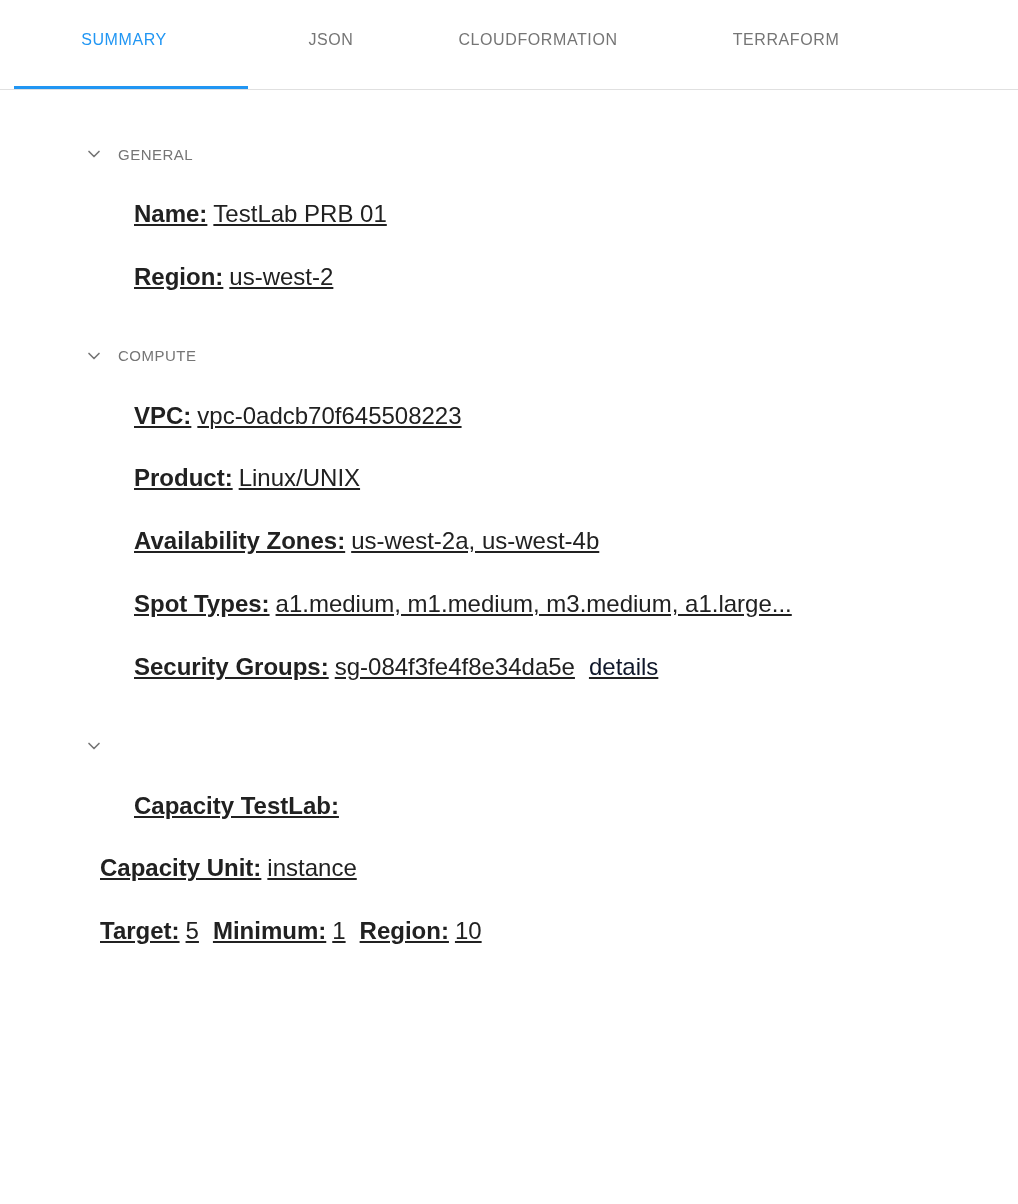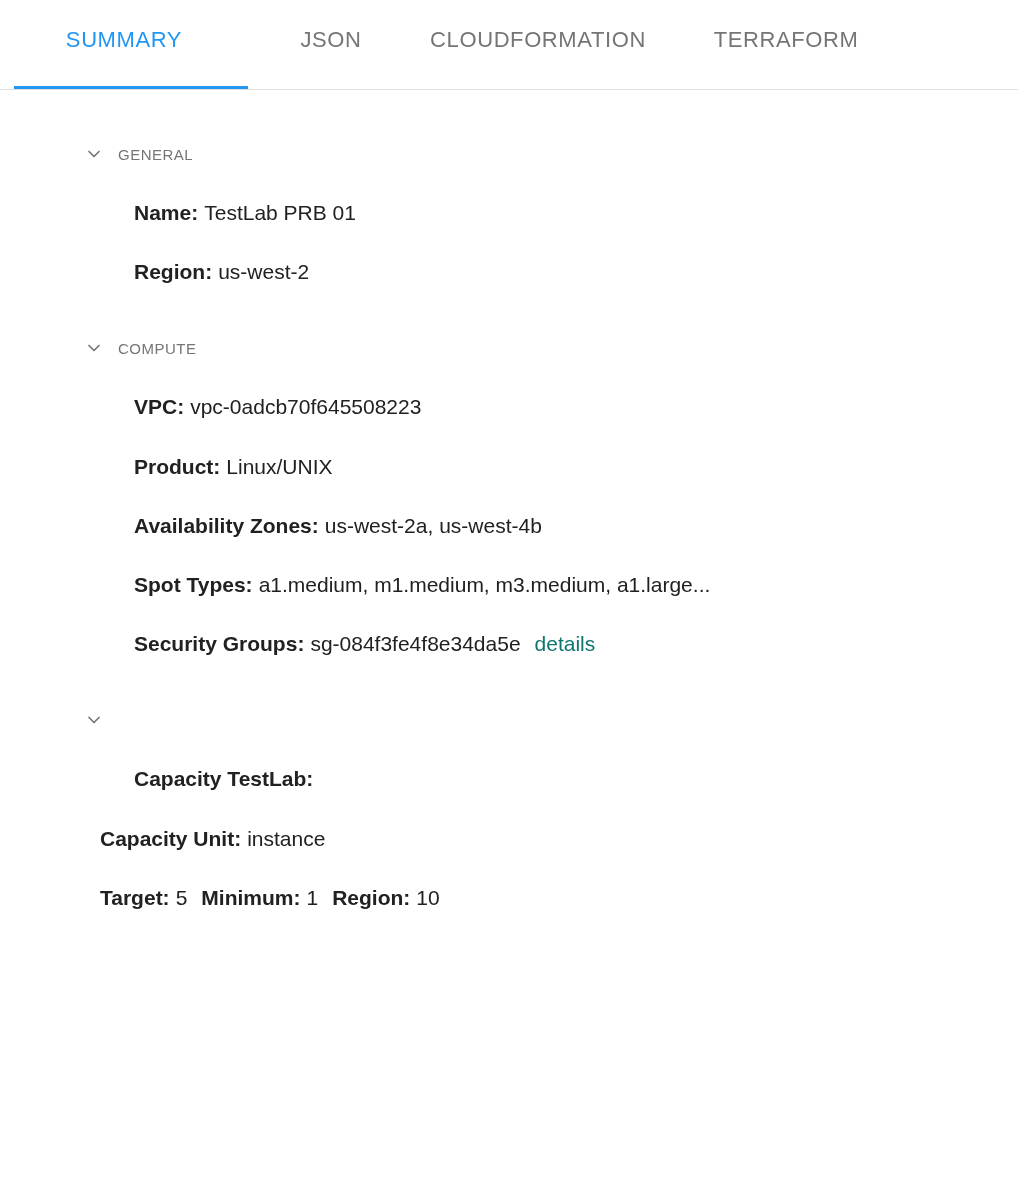--- a/index.html
+++ b/index.html
@@ -19,21 +19,21 @@
     position: relative;
     display: flex;
     align-items: stretch;
     height: 90px;
     border-bottom: 1px solid #e0e0e0;
   }
   .tab {
     display: flex;
     align-items: center;
     justify-content: center;
-    font-size: 22px;
+    font-size: 16px;
     letter-spacing: 0.6px;
     color: #757575;
     text-transform: uppercase;
     cursor: pointer;
     user-select: none;
     padding-bottom: 10px;
   }
   .tab-0 { width: 248px; }
   .tab-1 { width: 166px; }
   .tab-2 { width: 248px; }
@@ -71,37 +71,38 @@
     width: 20px;
     height: 20px;
     position: relative;
     flex: 0 0 auto;
     margin-left: -2px;
   }
   .section-header .chevron svg { display: block; }
 
   .row {
     padding-left: 134px;
-    font-size: 21px;
+    font-size: 24px;
     line-height: 1.2;
     color: #212121;
     margin-top: 34px;
     white-space: nowrap;
+    text-decoration: underline;
   }
   .row.indent {
     padding-left: 100px;
   }
   .row b {
     font-weight: bold;
   }
   .row .val {
     font-weight: normal;
   }
   .link {
-    color: #0f766e;
+    color: #0f172a;
     text-decoration: none;
     cursor: pointer;
   }
   .gap-sm { display: inline-block; width: 6px; }
   .gap-md { display: inline-block; width: 14px; }
 
   .first-row { margin-top: 36px; }
 </style>
 </head>
 <body>

